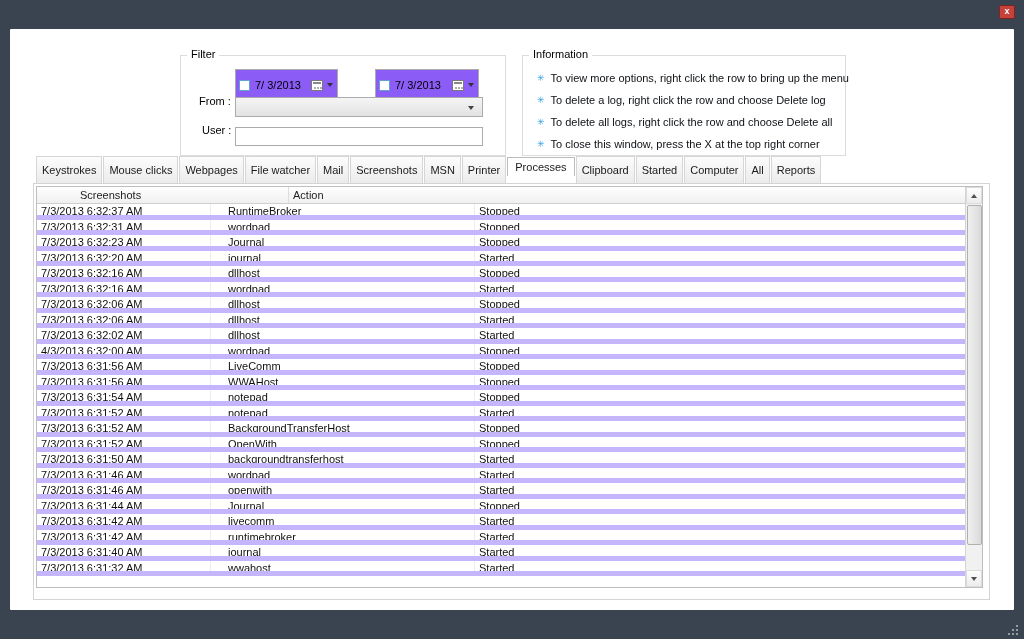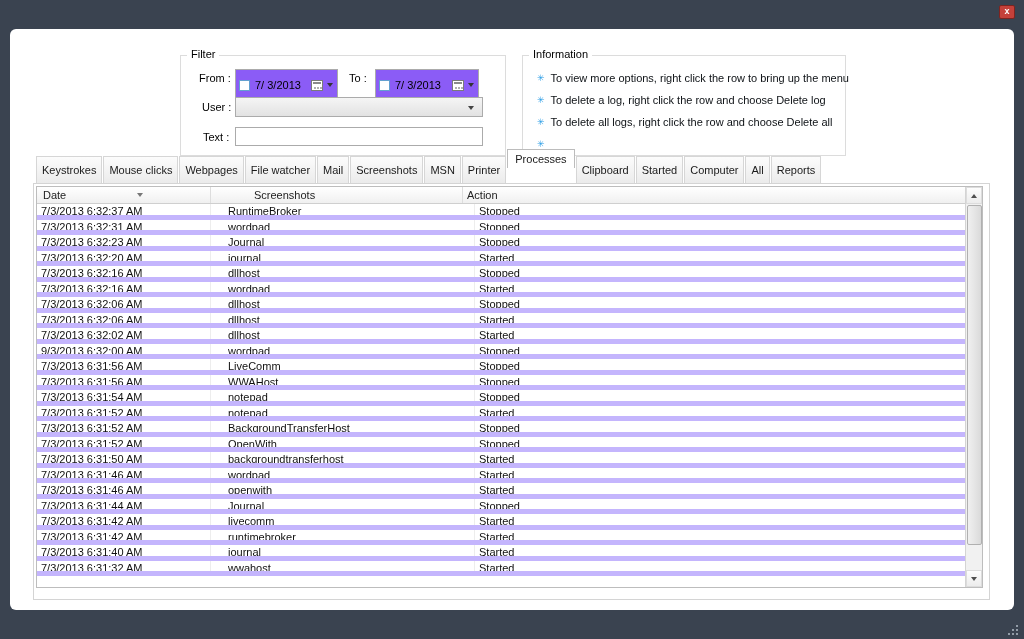--- a/index.html
+++ b/index.html
@@ -12,31 +12,31 @@
   }
   
   .close-btn {
     position:absolute; top:5px; right:9px; width:16px; height:14px;
     background:#c5413a; border:1px solid #7e2420; border-radius:2px;
     color:#fff; font-size:9px; font-weight:bold; text-align:center; line-height:11px;
     cursor:pointer;
   }
   .content {
     position:absolute; left:10px; top:29px; width:1004px; height:581px;
-    background:#ffffff; border-radius:6px;
+    background:#ffffff; border-radius:1px;
   }
   
   .group { position:absolute; border:1px solid #dcdcdc; background:#fff; }
   .filter-group { left:170px; top:26px; width:326px; height:101px; }
   .info-group   { left:512px; top:26px; width:324px; height:101px; }
   .legend {
     position:absolute; top:-8px; left:6px; background:#fff; padding:0 4px;
     font-size:11px; color:#000;
   }
-  .lbl { position:absolute; font-size:11px; color:#000; }
+  .lbl { position:absolute; font-size:11px; color:#000;margin-top:23px; }
   .from-lbl { left:18px; top:16px; }
   .to-lbl   { left:168px; top:16px; }
   .user-lbl { left:21px; top:45px; }
   .text-lbl { left:22px; top:75px; }
   
   .picker {
     position:absolute; height:32px; background:#8b5cf6; border:1px solid #ababab;
     display:flex; align-items:center; cursor:pointer;
   }
   .from-picker { left:54px; top:13px; width:103px; }
@@ -66,21 +66,21 @@
   .tip { display:flex; align-items:center; font-size:11px; color:#0d1115; line-height:13px; white-space:nowrap; }
   .bullet { color:#2e9fe6; font-size:9px; margin-right:6px; flex:none; }
   
   .tab-strip { position:absolute; left:26px; top:136px; height:19px; display:flex; align-items:flex-end; z-index:4; }
   .tab {
     display:flex; align-items:center; height:27px; padding:4px 5px; margin-right:1px; margin-bottom:1px;
     font-size:11px; color:#1a1a1a; background:linear-gradient(#fcfcfc,#ebebeb);
     border:1px solid #d6d6d6; border-bottom:none; cursor:pointer; white-space:nowrap;
   }
   .tab.selected {
-    height:19px; margin-bottom:16px; padding:0 7px; background:#fff; border-color:#bcbcbc; z-index:6; position:relative;
+    height:19px; margin-bottom:8px; padding:0 7px; background:#fff; border-color:#bcbcbc; z-index:6; position:relative;
   }
   .tab-page { position:absolute; left:23px; top:154px; width:957px; height:417px; border:1px solid #d4d4d4; background:#fff; z-index:1; }
   
   .grid {
     position:absolute; left:26px; top:157px; width:947px; height:402px;
     border:1px solid #bdbdbd; background:#fff; display:flex; z-index:2;
   }
   .grid-main { flex:1; display:flex; flex-direction:column; overflow:hidden; }
   .grid-header { display:flex; height:17px; background:linear-gradient(#ffffff,#f0f0f0); border-bottom:1px solid #cfcfcf; flex:none; }
   .hcell { font-size:11px; line-height:16px; color:#222; border-right:1px solid #dddddd; white-space:nowrap; overflow:hidden; cursor:pointer; }
@@ -165,20 +165,21 @@
         <div class="tip">
           <span class="bullet">✳</span>
           <span>To delete a log, right click the row and choose Delete log</span>
         </div>
         <div class="tip">
           <span class="bullet">✳</span>
           <span>To delete all logs, right click the row and choose Delete all</span>
         </div>
         <div class="tip">
           <span class="bullet">✳</span>
+          <span>To close this window, press the X at the top right corner</span>
         </div>
       </div>
   </div>
 
   <div class="tab-strip">
       <div class="tab">Keystrokes</div>
       <div class="tab">Mouse clicks</div>
       <div class="tab">Webpages</div>
       <div class="tab">File watcher</div>
       <div class="tab">Mail</div>
@@ -190,24 +191,20 @@
       <div class="tab">Started</div>
       <div class="tab">Computer</div>
       <div class="tab">All</div>
       <div class="tab">Reports</div>
     </div>
   <div class="tab-page"></div>
 
   <div class="grid">
     <div class="grid-main">
       <div class="grid-header">
-        <div class="hcell h-date">
-          <span>Date</span>
-          <span class="sort-tri"></span>
-        </div>
         <div class="hcell h-process">Screenshots</div>
         <div class="hcell h-action">Action</div>
       </div>
       <div class="grid-body">
           <div class="grid-row">
             <div class="cell cell-date">7/3/2013 6:32:37 AM</div>
             <div class="cell cell-process">RuntimeBroker</div>
             <div class="cell cell-action">Stopped</div>
           </div>
           <div class="grid-row">
@@ -244,21 +241,21 @@
             <div class="cell cell-date">7/3/2013 6:32:06 AM</div>
             <div class="cell cell-process">dllhost</div>
             <div class="cell cell-action">Started</div>
           </div>
           <div class="grid-row">
             <div class="cell cell-date">7/3/2013 6:32:02 AM</div>
             <div class="cell cell-process">dllhost</div>
             <div class="cell cell-action">Started</div>
           </div>
           <div class="grid-row">
-            <div class="cell cell-date">9/3/2013 6:32:00 AM</div>
+            <div class="cell cell-date">4/3/2013 6:32:00 AM</div>
             <div class="cell cell-process">wordpad</div>
             <div class="cell cell-action">Stopped</div>
           </div>
           <div class="grid-row">
             <div class="cell cell-date">7/3/2013 6:31:56 AM</div>
             <div class="cell cell-process">LiveComm</div>
             <div class="cell cell-action">Stopped</div>
           </div>
           <div class="grid-row">
             <div class="cell cell-date">7/3/2013 6:31:56 AM</div>

